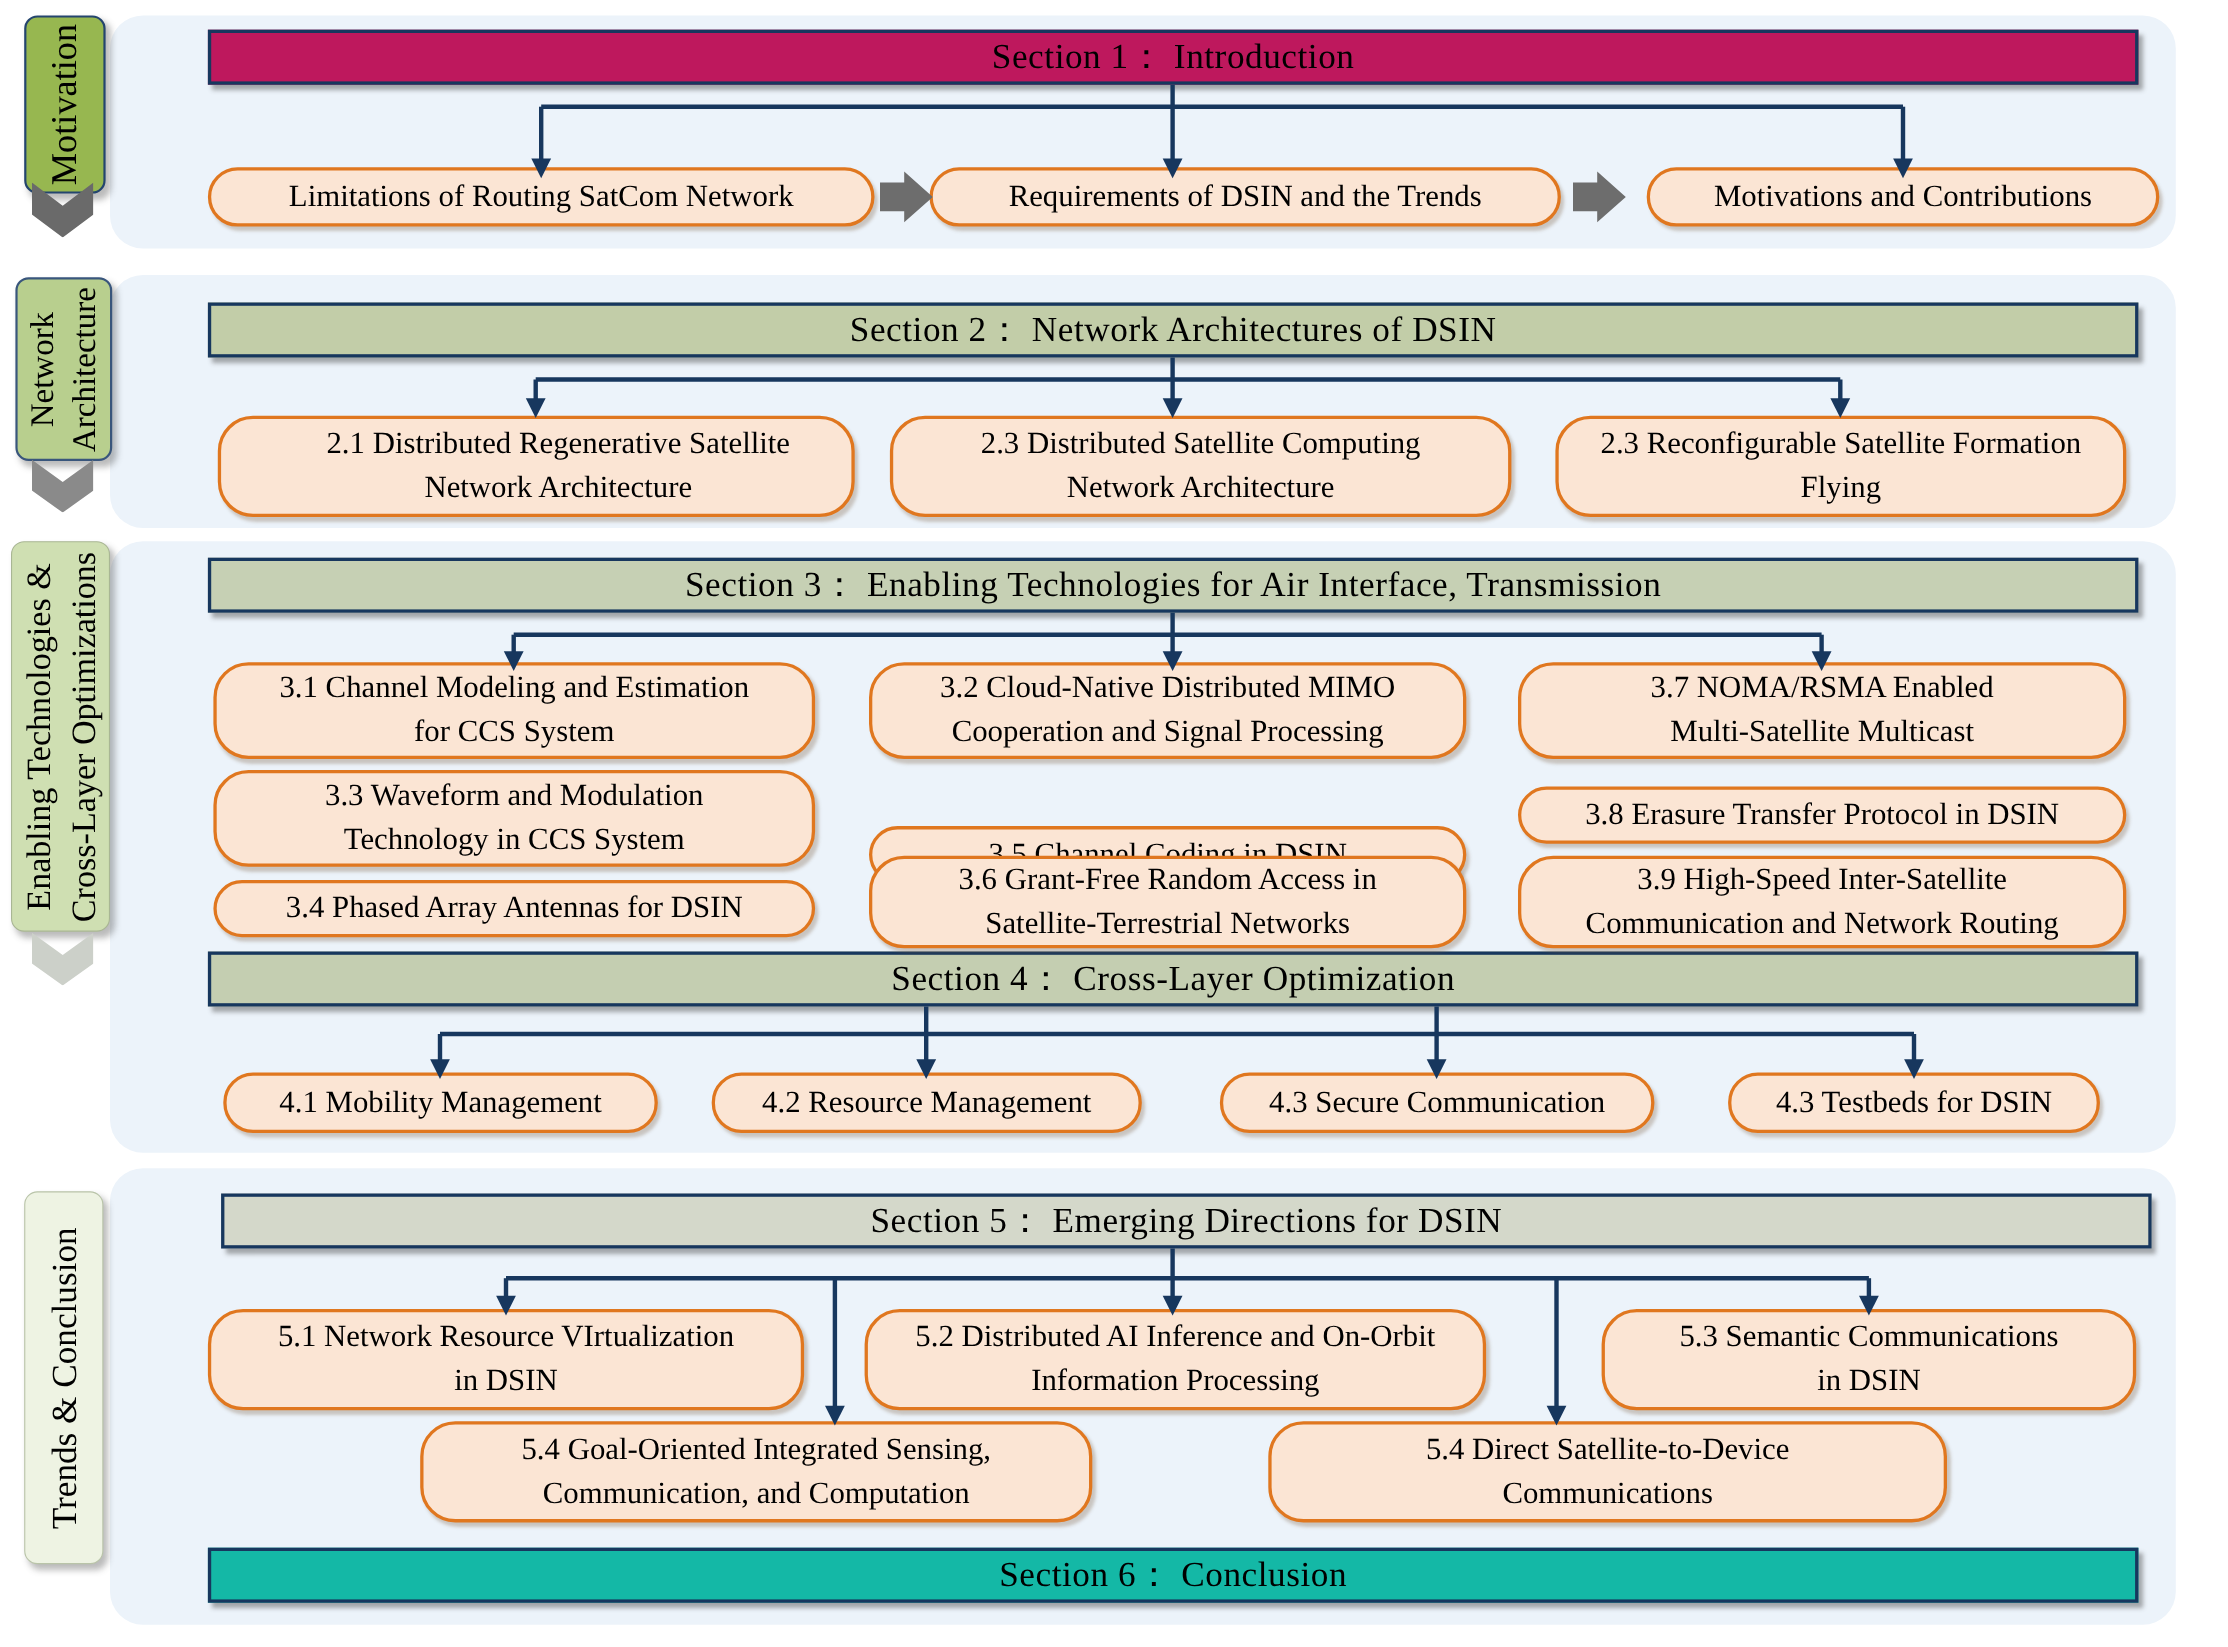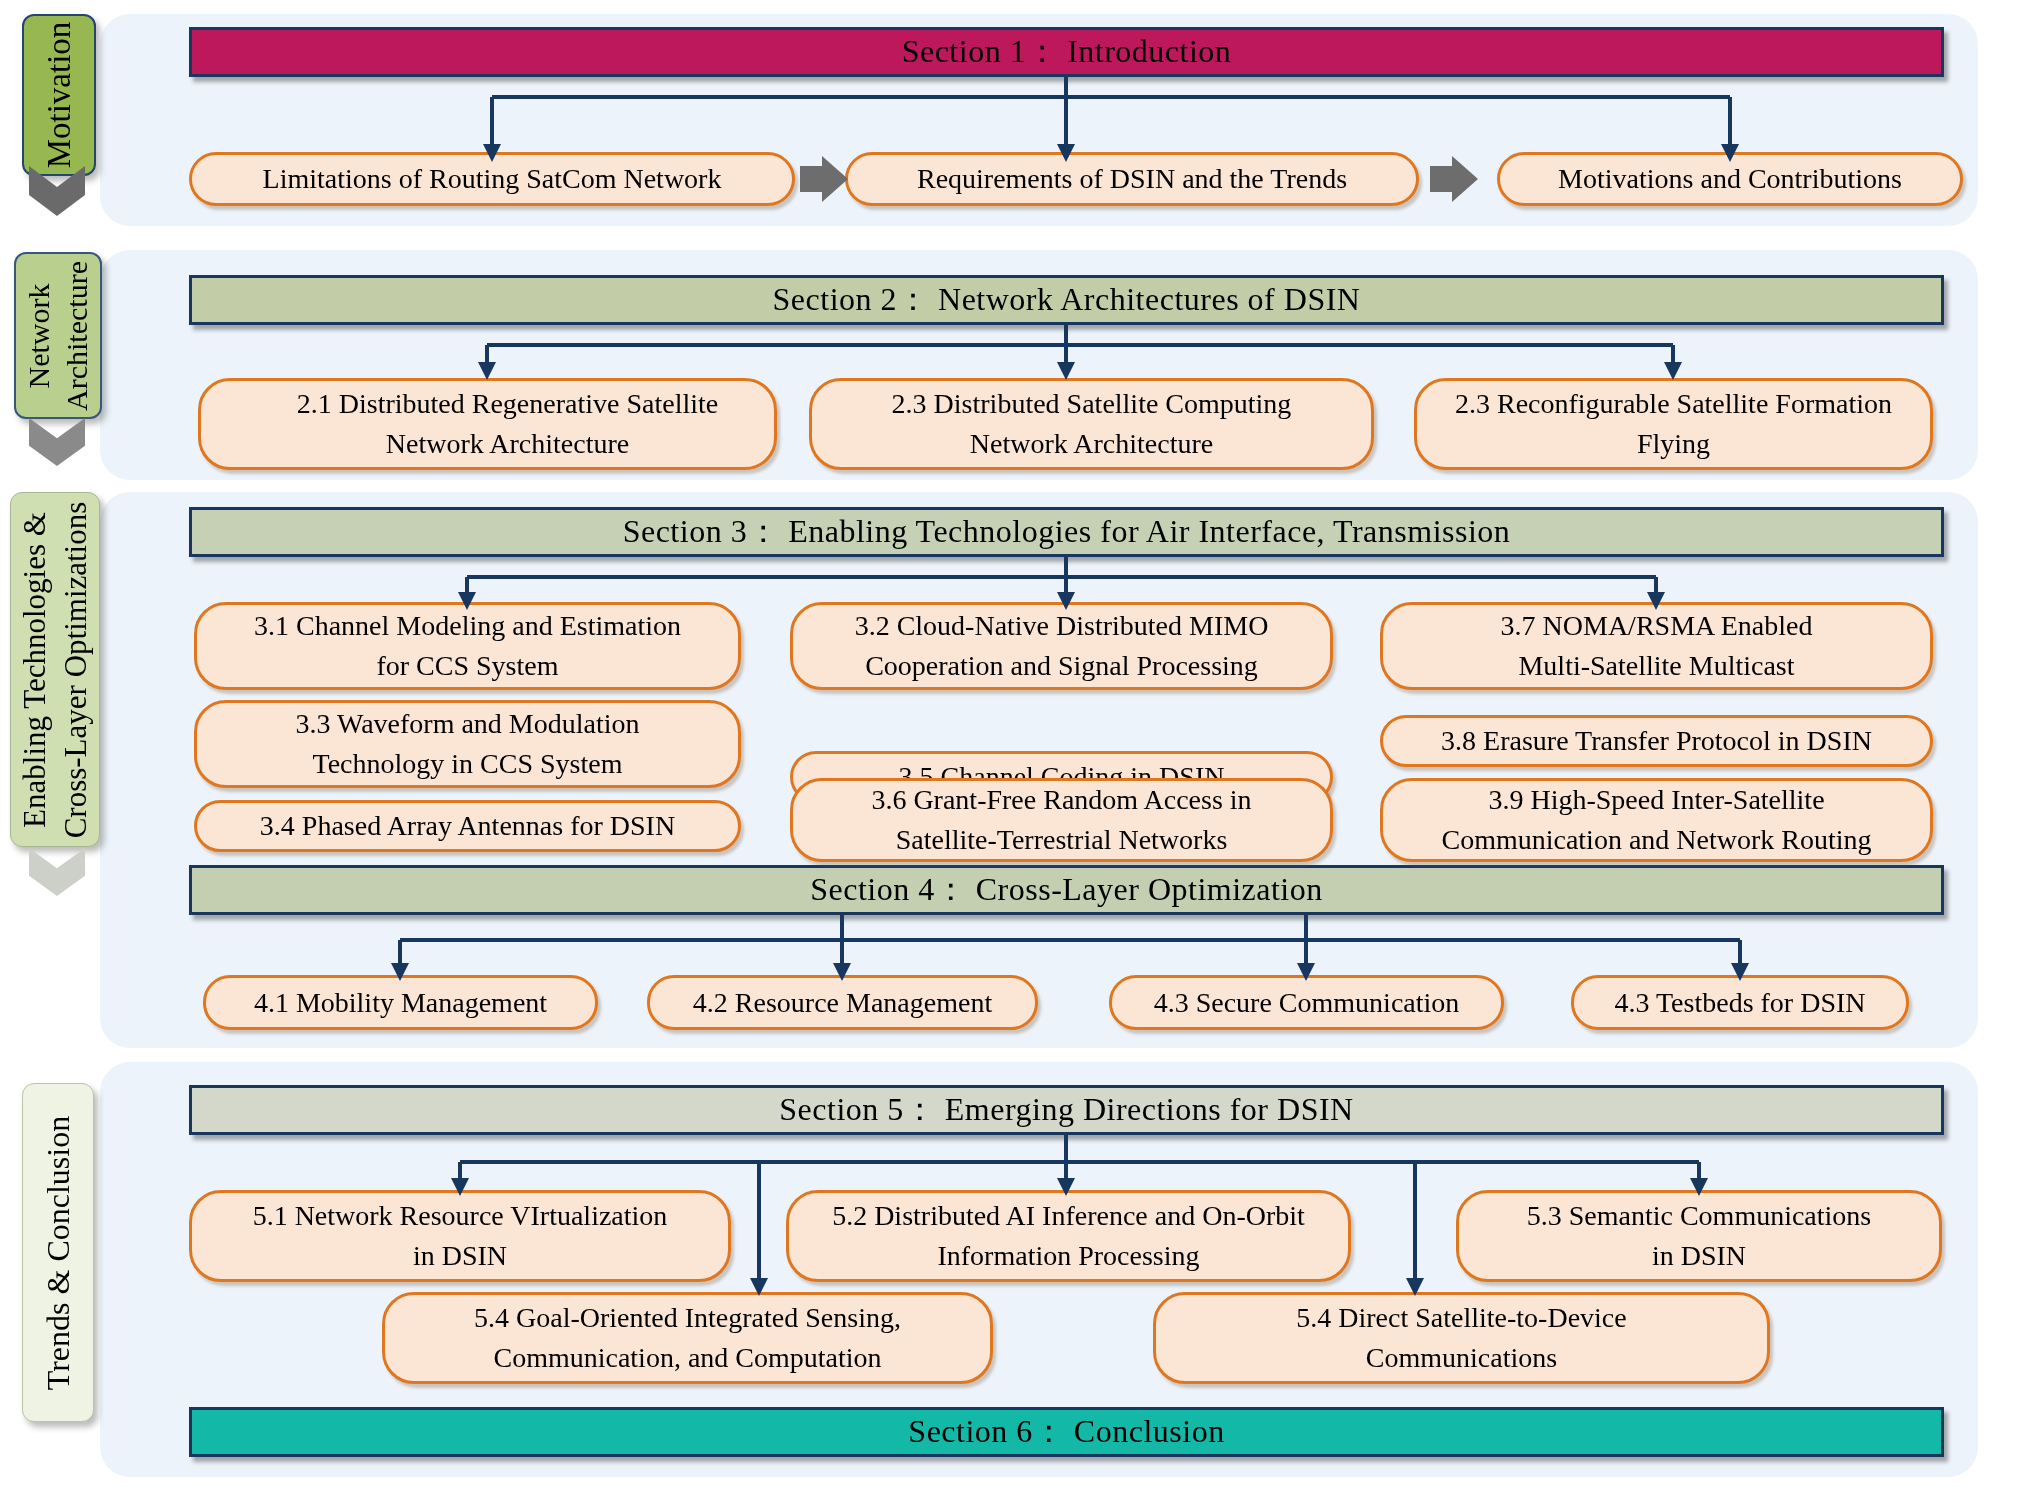--- a/index.html
+++ b/index.html
@@ -13,21 +13,21 @@
     position:absolute; left:189px; width:1755px; height:50px;
     border:3px solid #17375e; box-sizing:border-box;
     display:flex; align-items:center; justify-content:center;
     font-size:32px; letter-spacing:0.5px;
     box-shadow:4px 5px 4px rgba(70,70,70,0.45);
   }
   .bar1 { background:#be185d; }
   .bar2 { background:#c2cda8; }
   .bar3 { background:#c6d0b4; }
   .bar4 { background:#c4ceb1; }
-  .bar5 { background:#d4d8ca; }
+  .bar5 { background:#d4d8ca;margin-left:12px; }
   .bar6 { background:#14b8a6; }
   .pill {
     position:absolute; background:#fbe5d4; border:3px solid #e0771f;
     border-radius:32px; box-sizing:border-box;
     display:flex; align-items:center; justify-content:center;
     text-align:center; font-size:28px; line-height:40px;
     white-space:pre-line; box-shadow:3px 4px 3px rgba(120,90,60,0.30);
     padding:0 8px;
   }
   .tab { position:absolute; border-radius:12px; box-shadow:4px 5px 6px rgba(60,60,60,0.35); }

